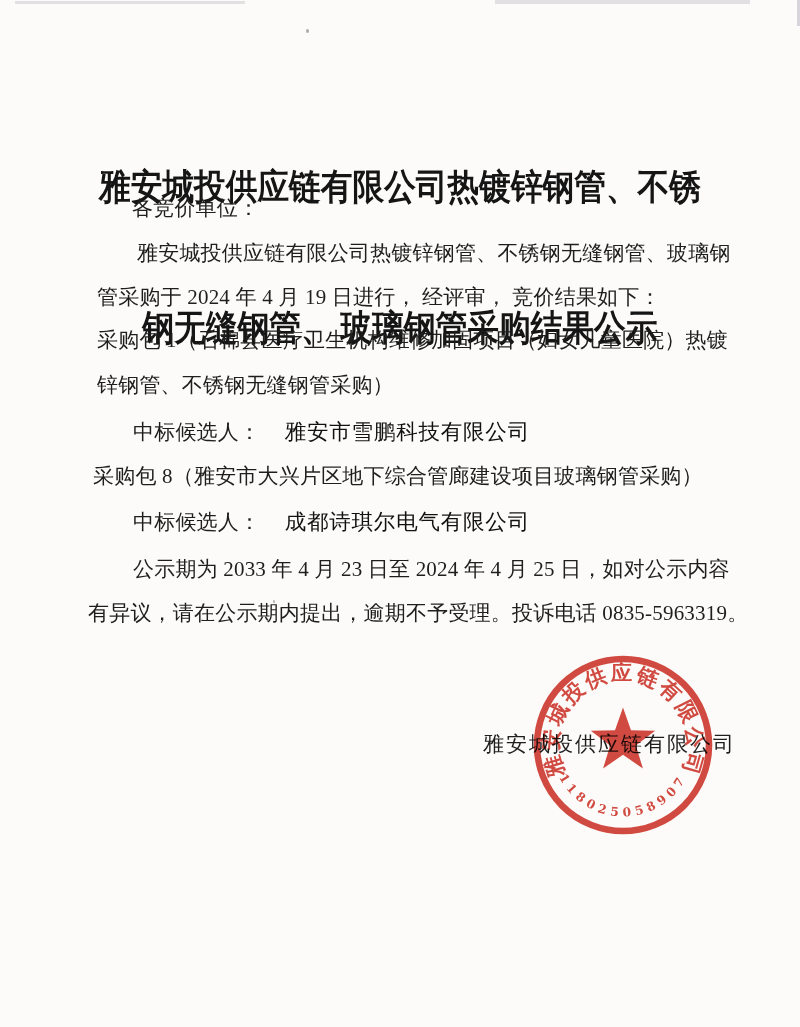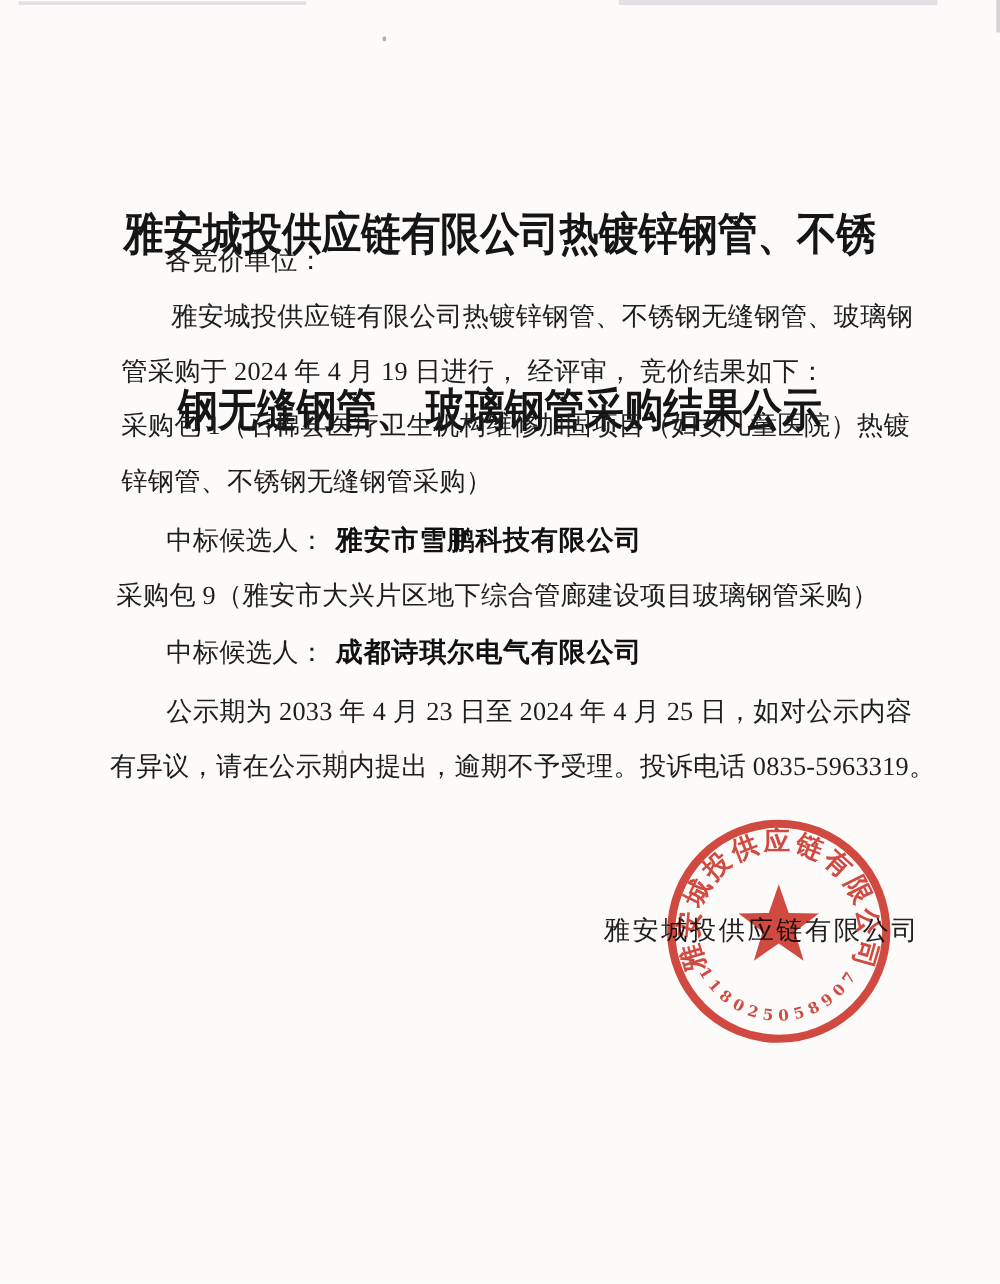--- a/index.html
+++ b/index.html
@@ -12,21 +12,21 @@
     position:absolute;top:70px;left:0;width:800px;text-align:center;
     font-weight:bold;font-size:36px;line-height:47px;color:#151515;
     transform:scaleX(0.88);transform-origin:50% 0;white-space:pre;z-index:2;
   }
   .ln{
     position:absolute;font-size:21px;line-height:27px;letter-spacing:0.2px;
     white-space:pre;z-index:2;color:#1e1e1e;
   }
   .winner{
     font-family:"Liberation Sans","DejaVu Sans",sans-serif;
-    font-weight:bold;font-size:21.5px;letter-spacing:0.8px;margin-left:3px;color:#111;
+    font-weight:normal;font-size:21.5px;letter-spacing:0.8px;margin-left:19px;color:#111;
   }
   .sig{letter-spacing:2px;}
   .seal{
     position:absolute;left:529px;top:646px;width:188px;height:198px;
     z-index:3;mix-blend-mode:multiply;opacity:0.93;
   }
   .seal-ring-text{
     font-size:22.5px;font-weight:bold;letter-spacing:3px;
     font-family:"Liberation Serif","DejaVu Serif",serif;
   }
@@ -56,21 +56,21 @@
   <div class="ln" style="left:100px;top:195px;margin-left:32px;">各竞价单位：</div>
 
   <div class="ln" style="left:137px;top:240px;">雅安城投供应链有限公司热镀锌钢管、不锈钢无缝钢管、玻璃钢</div>
   <div class="ln" style="left:97px;top:284px;text-align:center;">管采购于 2024 年 4 月 19 日进行， 经评审， 竞价结果如下：</div>
 
   <div class="ln" style="left:97px;top:327px;">采购包 1（石棉县医疗卫生机构维修加固项目（妇女儿童医院）热镀</div>
   <div class="ln" style="left:97px;top:372px;">锌钢管、不锈钢无缝钢管采购）</div>
 
   <div class="ln" style="left:133px;top:419px;"><span>中标候选人： </span><span class="winner">雅安市雪鹏科技有限公司</span></div>
 
-  <div class="ln" style="left:93px;top:463px;">采购包 9（雅安市大兴片区地下综合管廊建设项目玻璃钢管采购）</div>
+  <div class="ln" style="left:93px;top:463px;">采购包 8（雅安市大兴片区地下综合管廊建设项目玻璃钢管采购）</div>
 
   <div class="ln" style="left:133px;top:509px;"><span>中标候选人： </span><span class="winner">成都诗琪尔电气有限公司</span></div>
 
   <div class="ln" style="left:133px;top:556px;">公示期为 2033 年 4 月 23 日至 2024 年 4 月 25 日，如对公示内容</div>
   <div class="ln" style="left:88px;top:600px;">有异议，请在公示期内提出，逾期不予受理。投诉电话 0835-5963319。</div>
 
   <div class="ln sig" style="left:483px;top:731px;">雅安城投供应链有限公司</div>
 
   <svg class="seal" viewBox="0 0 200 200" xmlns="http://www.w3.org/2000/svg">
     <defs>

